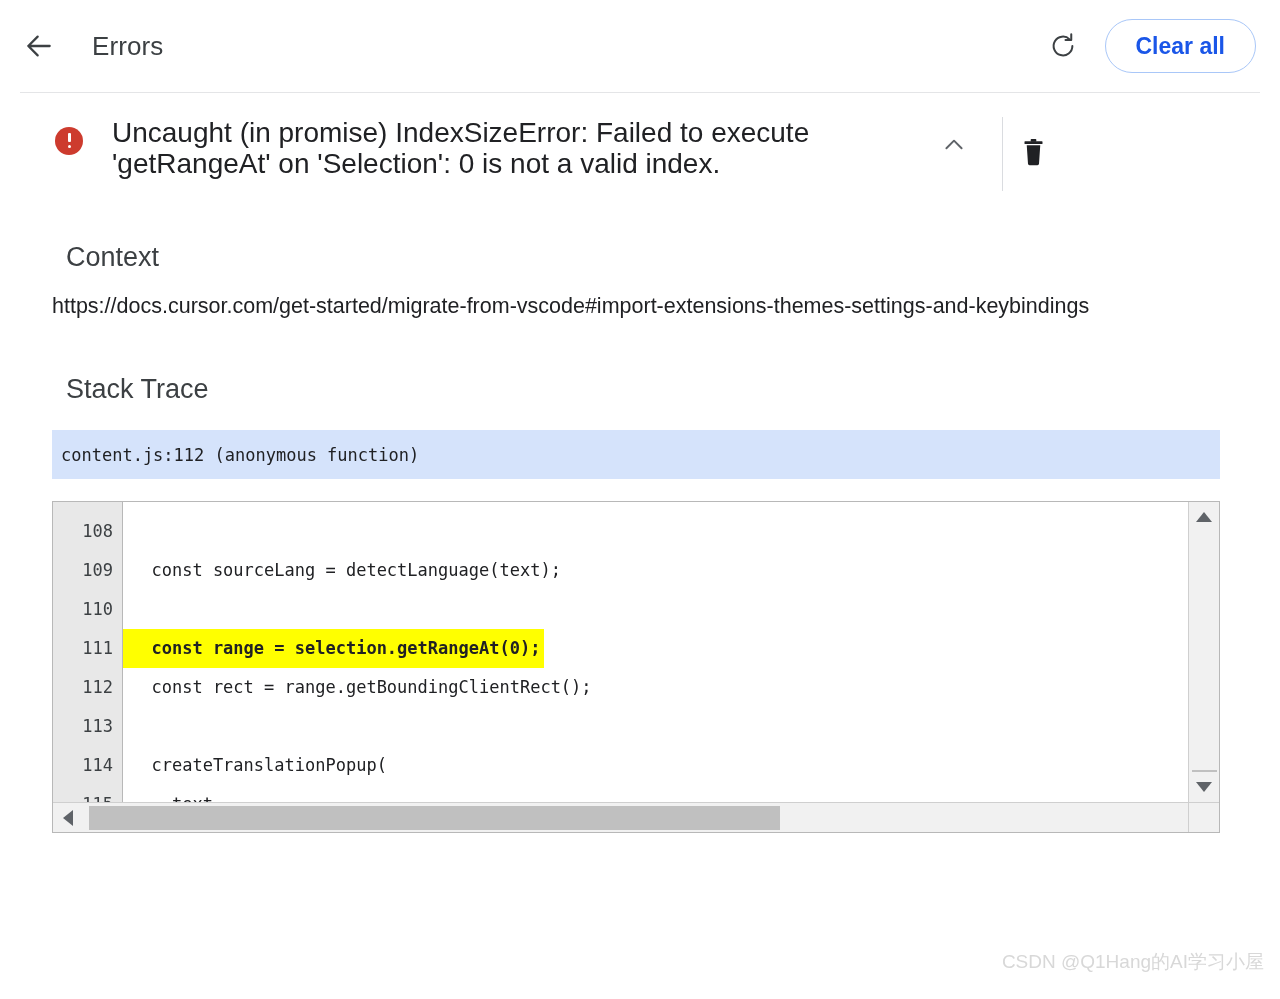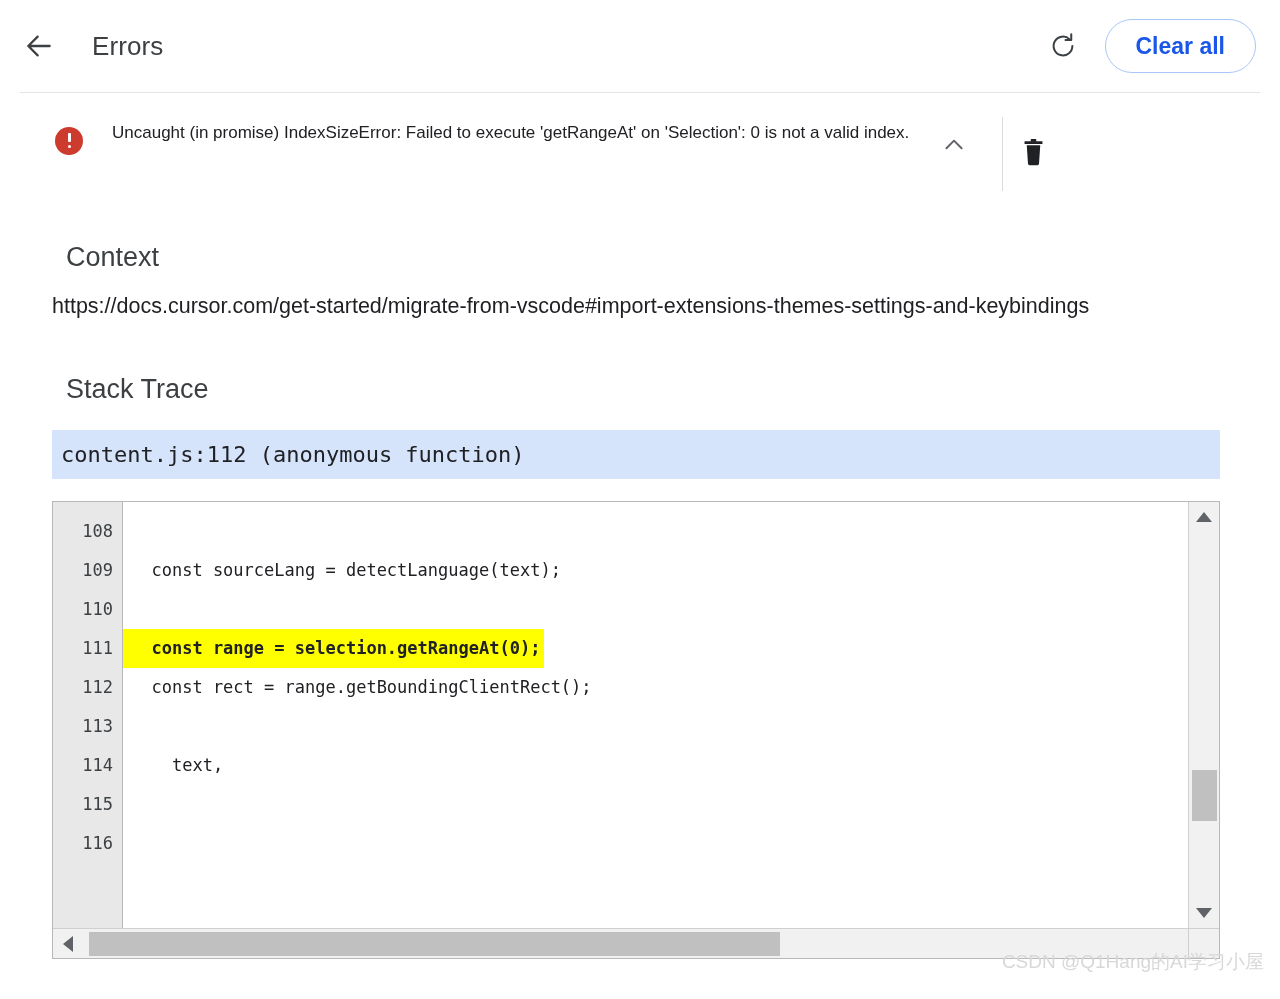--- a/index.html
+++ b/index.html
@@ -87,21 +87,21 @@
     position: absolute;
     left: 12.5px; top: 17.5px;
     width: 3px; height: 3px;
     background: #ffffff;
     border-radius: 50%;
   }
   #error-message {
     flex: 1 1 auto;
     margin-left: 29px;
     margin-right: 20px;
-    font-size: 17px;
+    font-size: 28px;
     line-height: 31px;
     color: #202124;
     max-width: 800px;
   }
   #collapse-icon {
     flex: 0 0 auto;
     width: 44px; height: 44px;
     display: flex; align-items: center; justify-content: center;
     cursor: pointer;
     margin-top: 6px;
@@ -141,31 +141,31 @@
   #stack-trace-heading { margin-top: 48px; }
 
   #stack-frame {
     margin: 25px 60px 0 52px;
     background: #d5e3fb;
     height: 49px;
     display: flex;
     align-items: center;
     padding-left: 9px;
     font-family: "DejaVu Sans Mono", monospace;
-    font-size: 22px;
+    font-size: 17px;
     color: #202124;
     cursor: pointer;
   }
 
   
   #code-viewer {
     margin: 22px 60px 0 52px;
     border: 1px solid #b8b8b8;
     background: #ffffff;
-    height: 458px;
+    height: 332px;
     position: relative;
     overflow: hidden;
     padding-left: 8px;
   }
   #code-body {
     position: absolute;
     left: 0; top: 0; right: 31px; bottom: 30px;
     overflow: hidden;
     display: flex;
   }
@@ -356,20 +356,23 @@
           <div class="code-line"></div>
         </div>
         <div class="code-line-wrap"><div class="code-line highlight">  const range = selection.getRangeAt(0);</div></div>
         <div class="code-line-wrap">
           <div class="code-line">  const rect = range.getBoundingClientRect();</div>
         </div>
         <div class="code-line-wrap">
           <div class="code-line"></div>
         </div>
         <div class="code-line-wrap">
+          <div class="code-line">  createTranslationPopup(</div>
+        </div>
+        <div class="code-line-wrap">
           <div class="code-line">    text,</div>
         </div>
       </div>
   </div>
 
   <div id="v-scrollbar">
     <div id="v-scroll-up">
         <div class="tri tri-up"></div>
       </div>
     <div id="v-scroll-thumb"></div>

